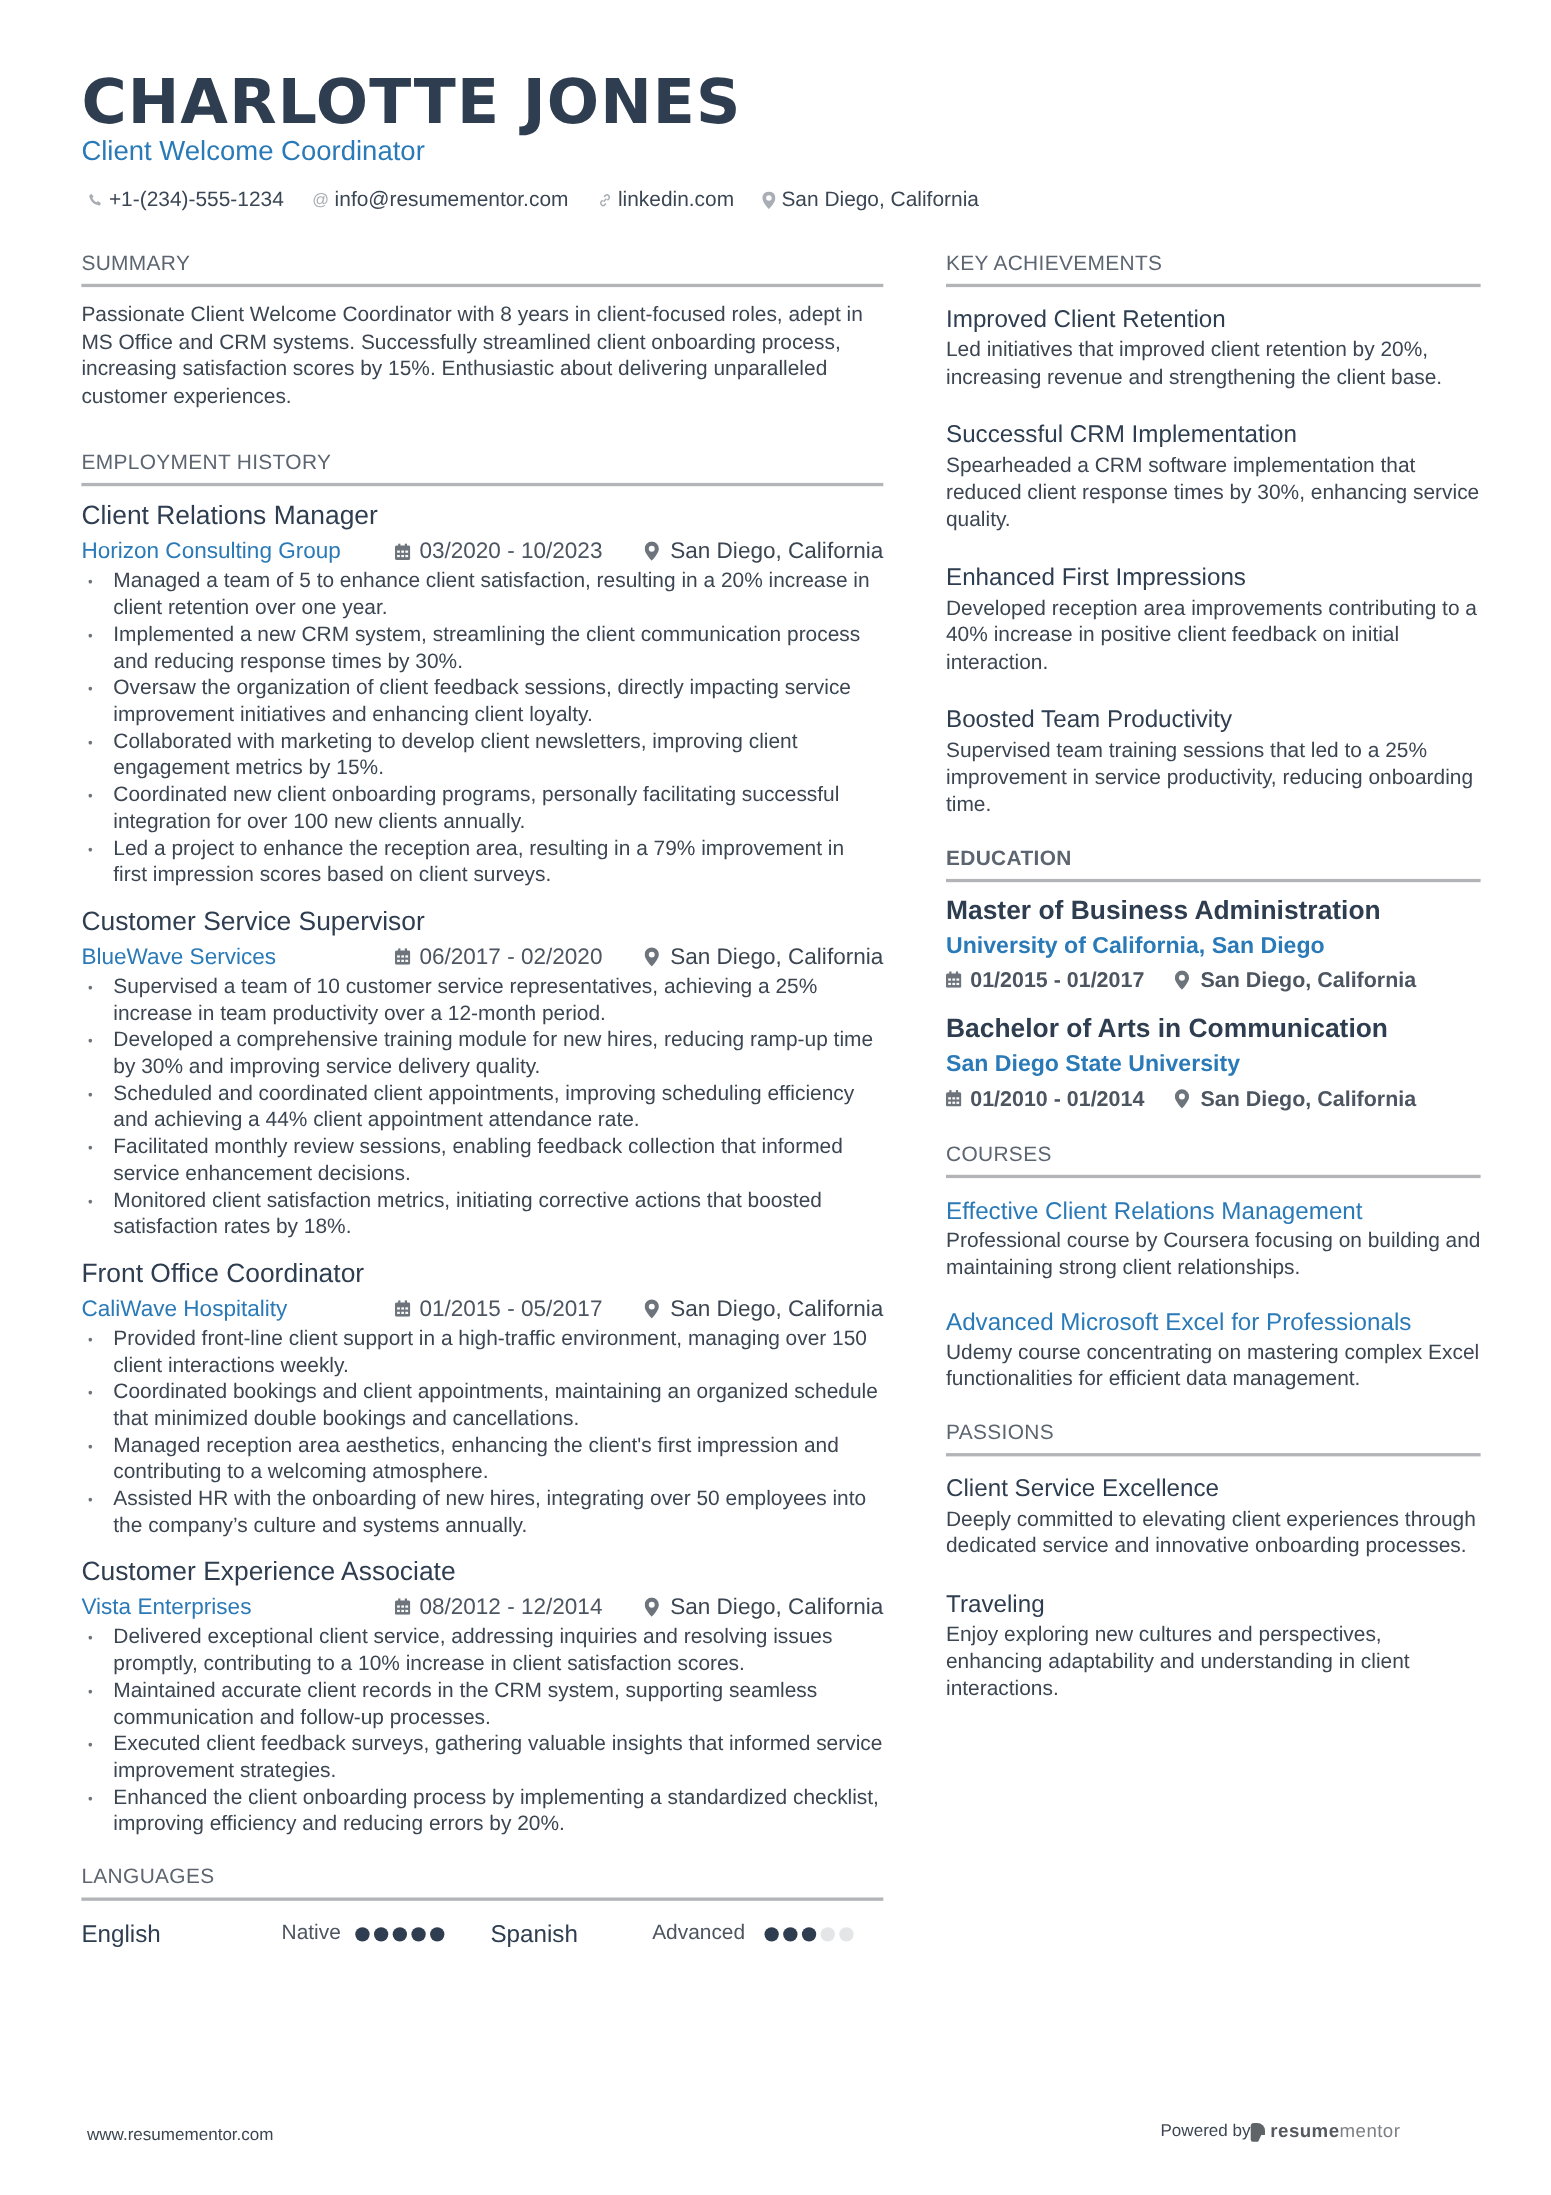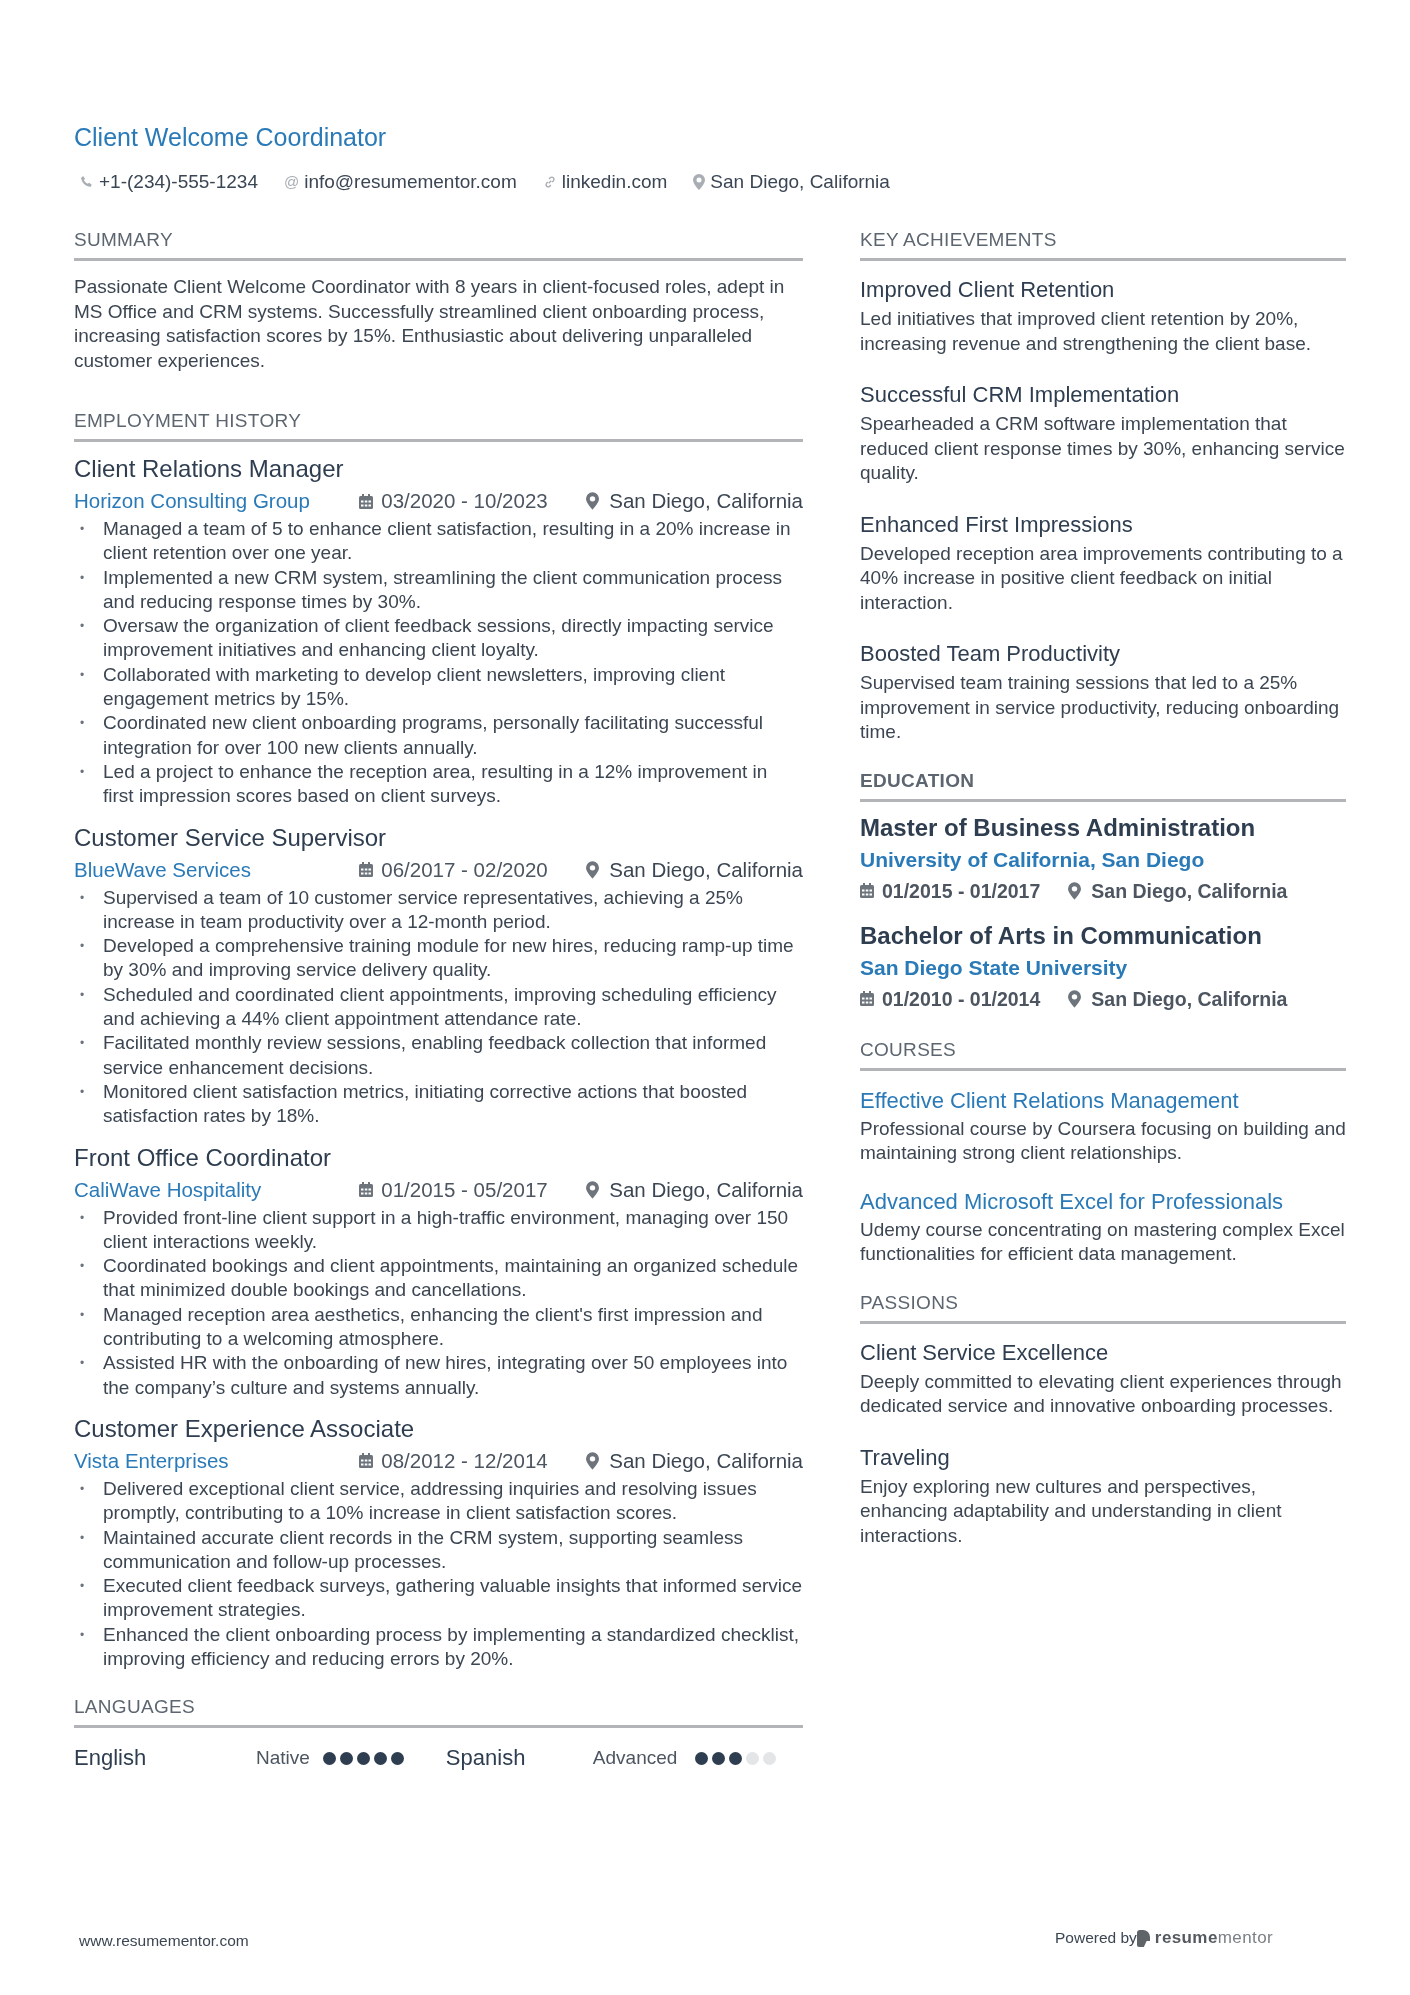--- a/index.html
+++ b/index.html
@@ -61,20 +61,21 @@
   .brand { display: flex; align-items: center; font-size: 17px; color: #7a7f85; letter-spacing: 0.4px; }
   .brand b { color: #555a60; font-weight: 700; }
   .brand-mark { width: 13px; height: 17px; background: #5f6469; border-radius: 3px 7px 2px 2px; margin-right: 5px; position: relative; }
   .brand-mark::after { content: ""; position: absolute; right: -1px; bottom: -1px; width: 6px; height: 7px; background: #ffffff; transform: skewX(-25deg); }
 </style>
 </head>
 <body>
 
 <div class="page">
 
+  <h1 class="name">CHARLOTTE JONES</h1>
   <div class="title">Client Welcome Coordinator</div>
 
   <div class="contact">
     <span class="ci">
       <span class="ico">
         <svg width="14" height="14" viewBox="0 0 16 16">
             <path d="M3.5 1.2l2.3 3-1.3 1.6c.8 1.9 2.4 3.5 4.3 4.3l1.6-1.3 3 2.3-1 2.3C6.6 13.6 2.4 9.4 1.2 3.5z" fill="#a9aeb4"></path>
           </svg>
       </span>
       <span>+1-(234)-555-1234</span>
@@ -145,21 +146,21 @@
                 </span>
                 <span>San Diego, California</span>
               </span>
             </div>
             <ul class="bul">
               <li>Managed a team of 5 to enhance client satisfaction, resulting in a 20% increase in client retention over one year.</li>
               <li>Implemented a new CRM system, streamlining the client communication process and reducing response times by 30%.</li>
               <li>Oversaw the organization of client feedback sessions, directly impacting service improvement initiatives and enhancing client loyalty.</li>
               <li>Collaborated with marketing to develop client newsletters, improving client engagement metrics by 15%.</li>
               <li>Coordinated new client onboarding programs, personally facilitating successful integration for over 100 new clients annually.</li>
-              <li>Led a project to enhance the reception area, resulting in a 12% improvement in first impression scores based on client surveys.</li>
+              <li>Led a project to enhance the reception area, resulting in a 79% improvement in first impression scores based on client surveys.</li>
             </ul>
           </div>
           <div class="job">
             <div class="job-title">Customer Service Supervisor</div>
             <div class="job-meta">
               <span class="job-company">BlueWave Services</span>
               <span class="job-date">
                 <span class="ic cal">
                   <svg width="14" height="15" viewBox="0 0 14 15">
                     <rect x="0" y="2" width="14" height="13" rx="1.5" fill="#6d747c"></rect>

